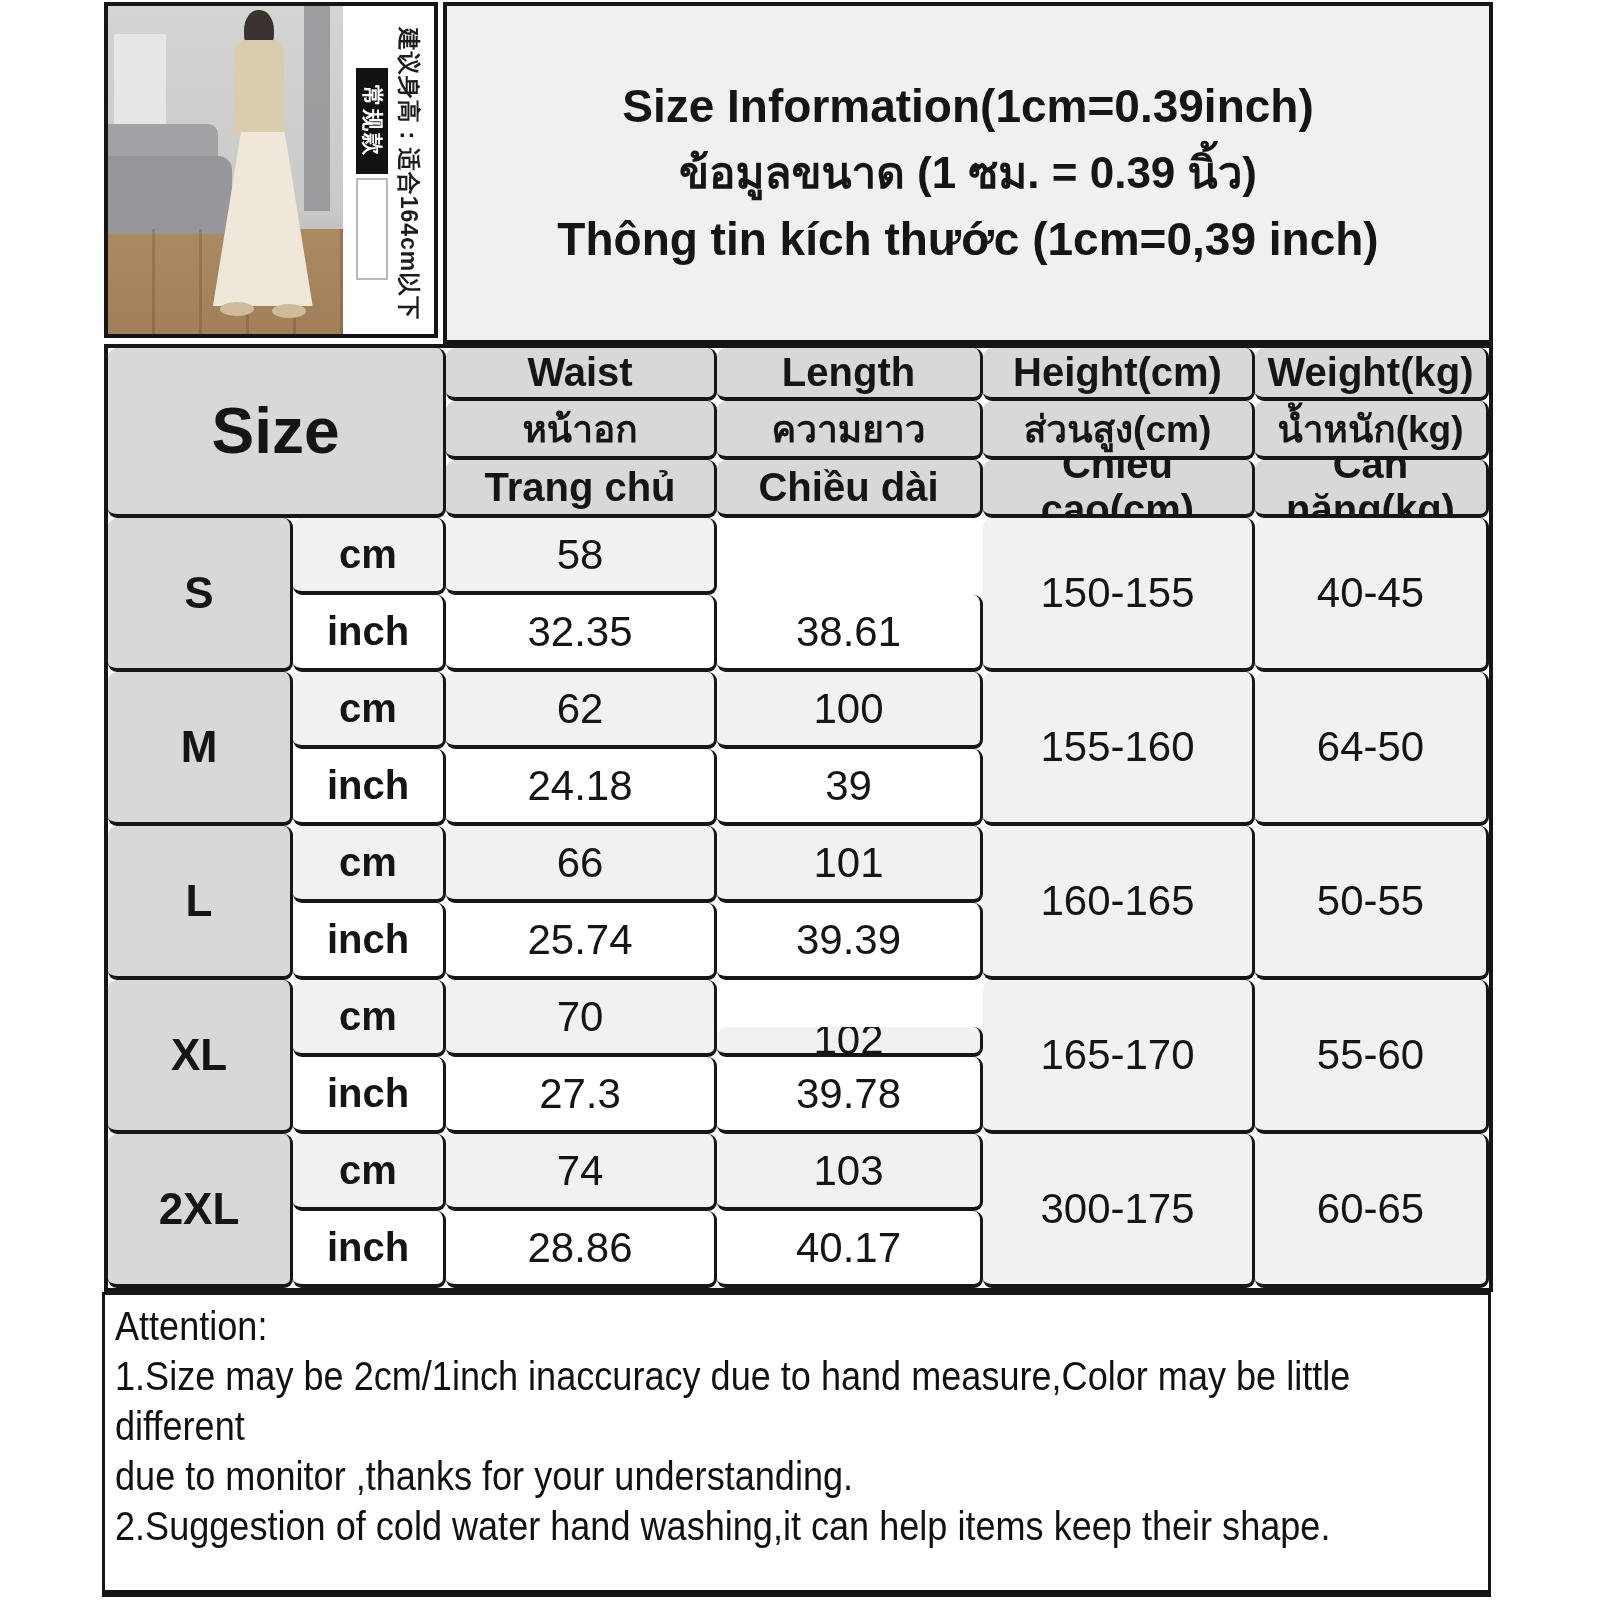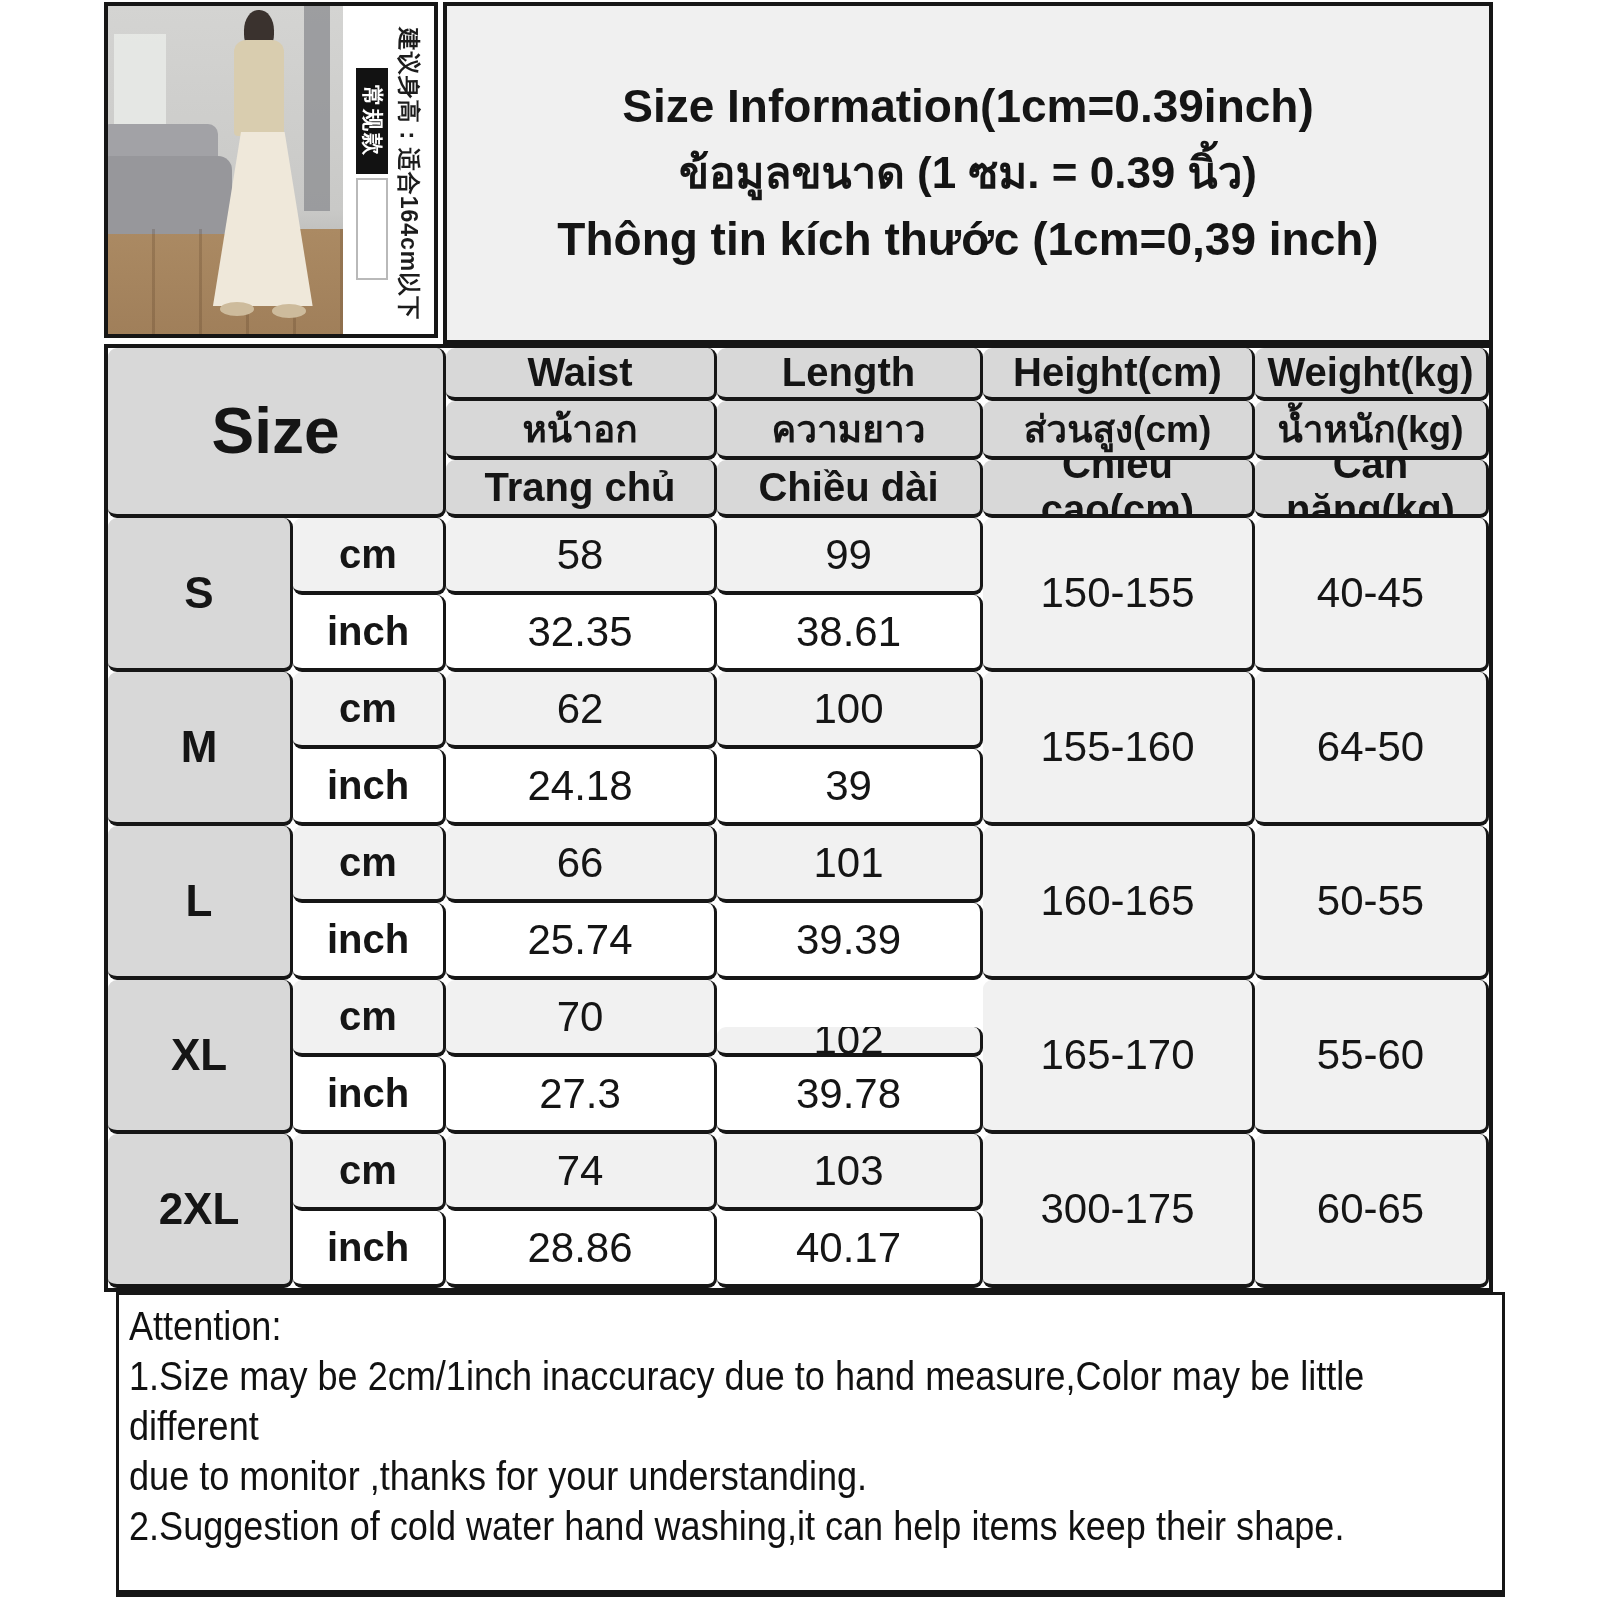--- a/index.html
+++ b/index.html
@@ -52,21 +52,21 @@
           font-size:42px; overflow:hidden;border-radius:9px; }
   .hdr   { background:#d8d8d8; font-weight:bold; font-size:40px; }
   .hdr-th{ font-size:37px; }
   .size-big { font-size:64px; font-weight:bold; }
   .gray  { background:#d8d8d8; font-weight:bold; font-size:44px; }
   .light { background:#f1f1f1; }
   .white { background:#ffffff; }
   .unit  { font-weight:bold; font-size:40px; }
 
   
-  .attention-box { position:absolute; left:116px; top:1292px; width:1389px; height:305px; background:#fff;
+  .attention-box { position:absolute; left:102px; top:1292px; width:1389px; height:305px; background:#fff;
            border:3px solid #161616; border-bottom-width:7px; padding:6px 10px; }
   .attn-inner { transform:scaleX(0.88); transform-origin:0 0; width:113%; font-size:41px; line-height:1.22; color:#111; }
 </style>
 </head>
 <body>
 
 <div class="page">
 
   <div class="image-box">
     <div class="photo">
@@ -110,21 +110,20 @@
     <div class="cell hdr hdr-th" style="grid-row:2; grid-column:5;">ส่วนสูง(cm)</div>
     <div class="cell hdr hdr-th" style="grid-row:2; grid-column:6;">น้ำหนัก(kg)</div>
     <div class="cell hdr" style="grid-row:3; grid-column:3;">Trang chủ</div>
     <div class="cell hdr" style="grid-row:3; grid-column:4;">Chiều dài</div>
     <div class="cell hdr" style="grid-row:3; grid-column:5;">Chiều cao(cm)</div>
     <div class="cell hdr" style="grid-row:3; grid-column:6;">Cân nặng(kg)</div>
 
     <div class="cell gray" style="grid-row:4 / span 2; grid-column:1;">S</div>
     <div class="cell light unit" style="grid-row:4; grid-column:2;">cm</div>
     <div class="cell light" style="grid-row:4; grid-column:3;">58</div>
-    <div class="cell light" style="grid-row:4; grid-column:4;">99</div>
     <div class="cell light" style="grid-row:4 / span 2; grid-column:5;">150-155</div>
     <div class="cell light" style="grid-row:4 / span 2; grid-column:6;">40-45</div>
     <div class="cell white unit" style="grid-row:5; grid-column:2;">inch</div>
     <div class="cell white" style="grid-row:5; grid-column:3;">32.35</div>
     <div class="cell white" style="grid-row:5; grid-column:4;">38.61</div>
 
     <div class="cell gray" style="grid-row:6 / span 2; grid-column:1;">M</div>
     <div class="cell light unit" style="grid-row:6; grid-column:2;">cm</div>
     <div class="cell light" style="grid-row:6; grid-column:3;">62</div>
     <div class="cell light" style="grid-row:6; grid-column:4;">100</div>

